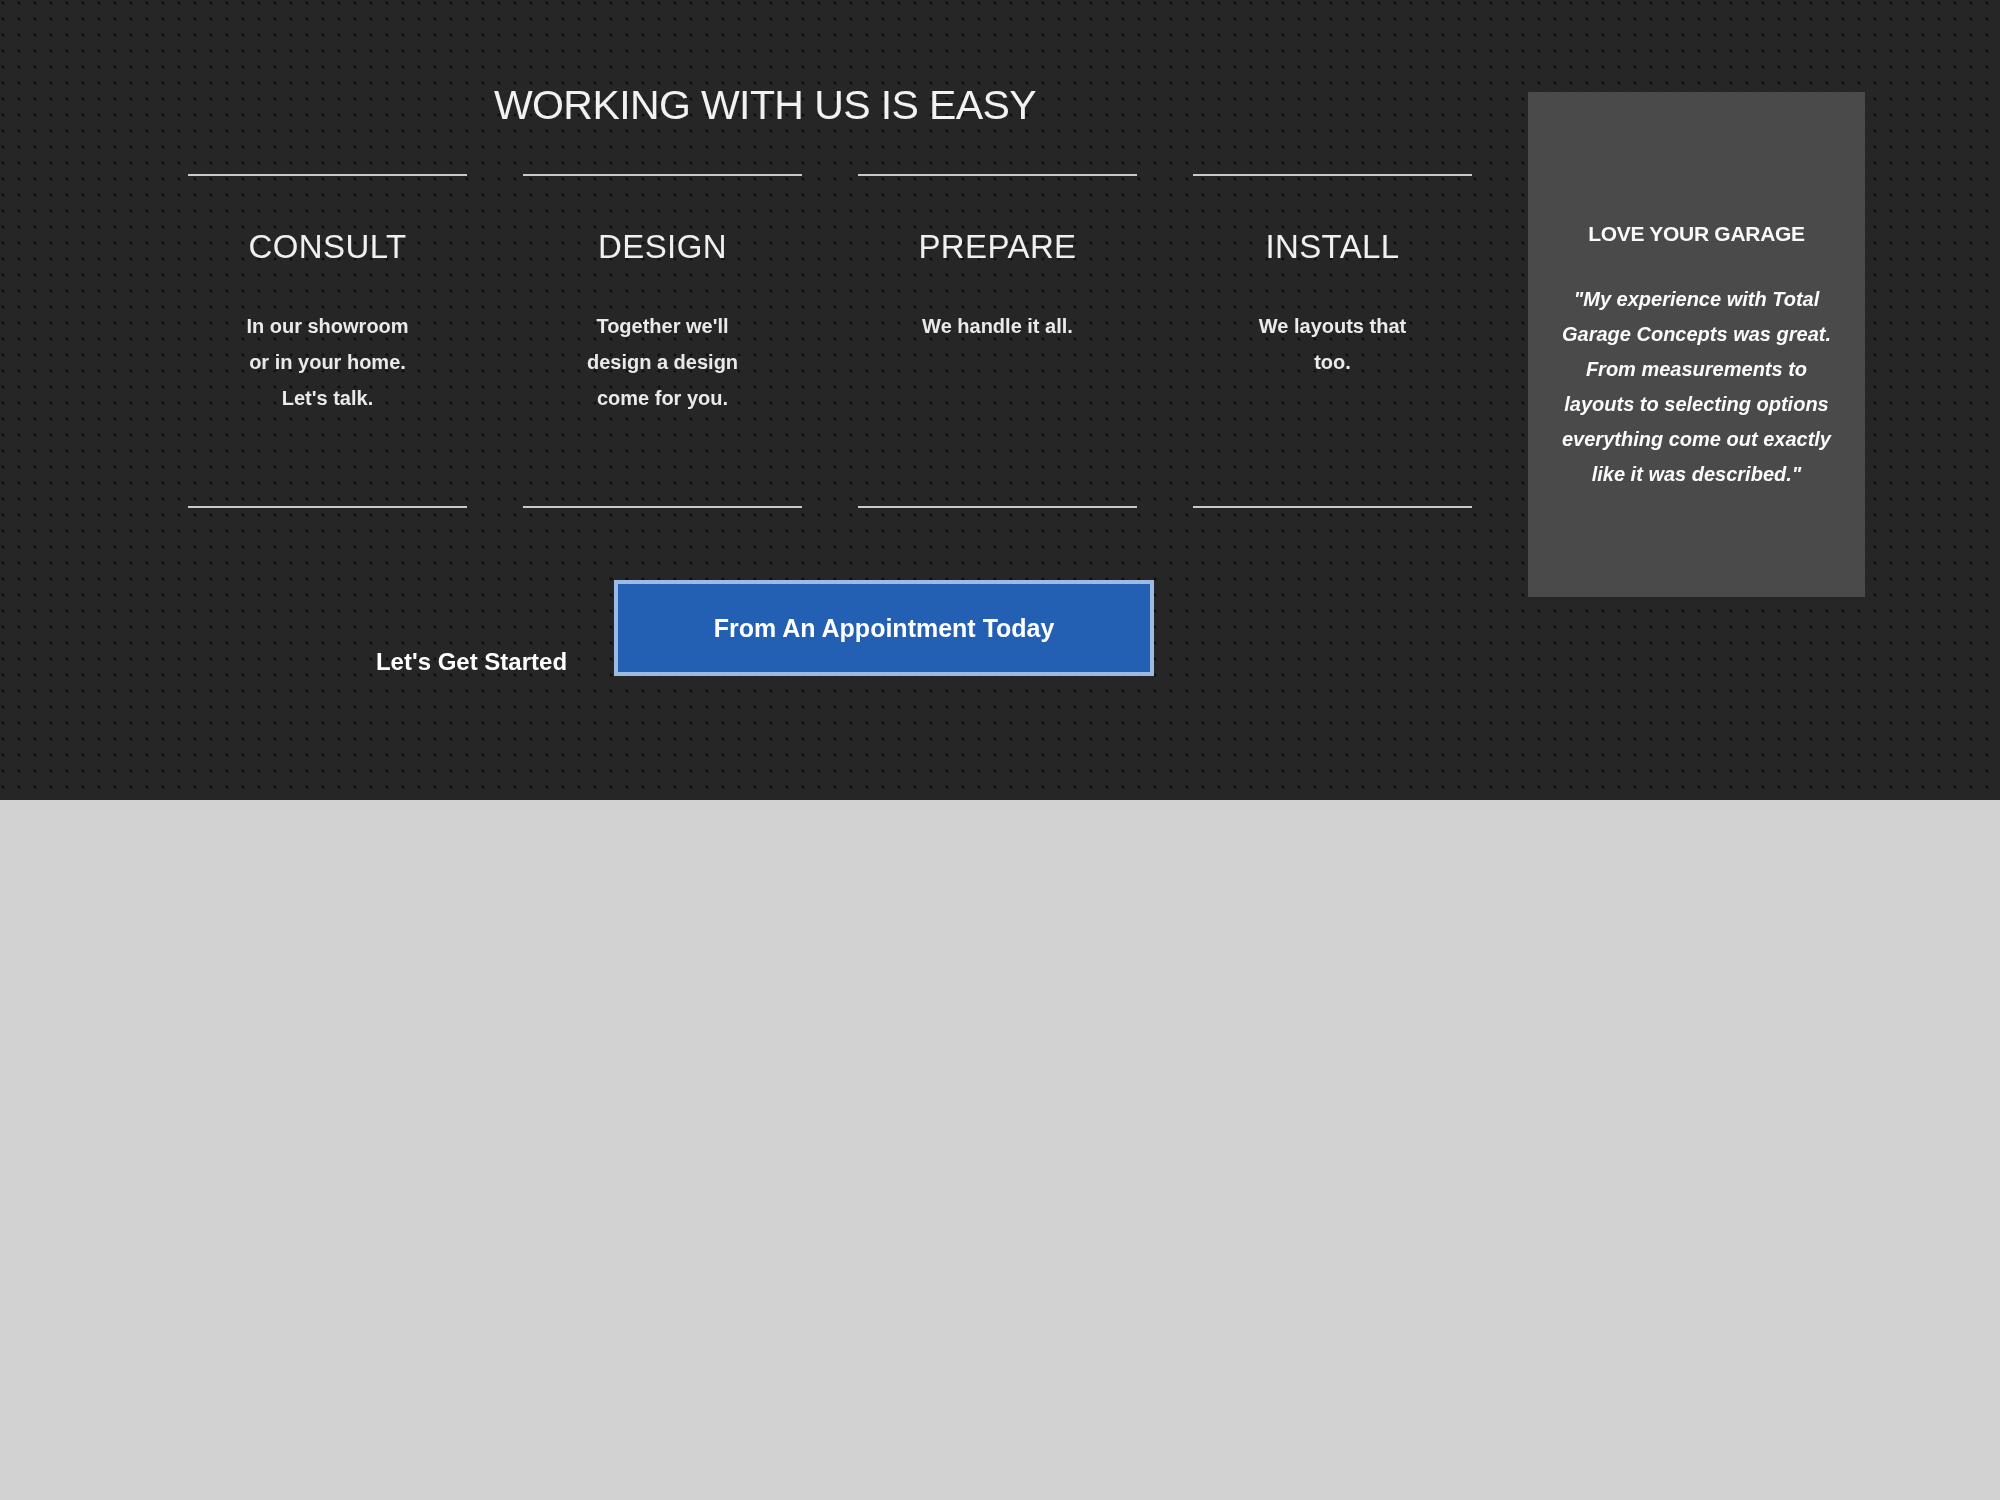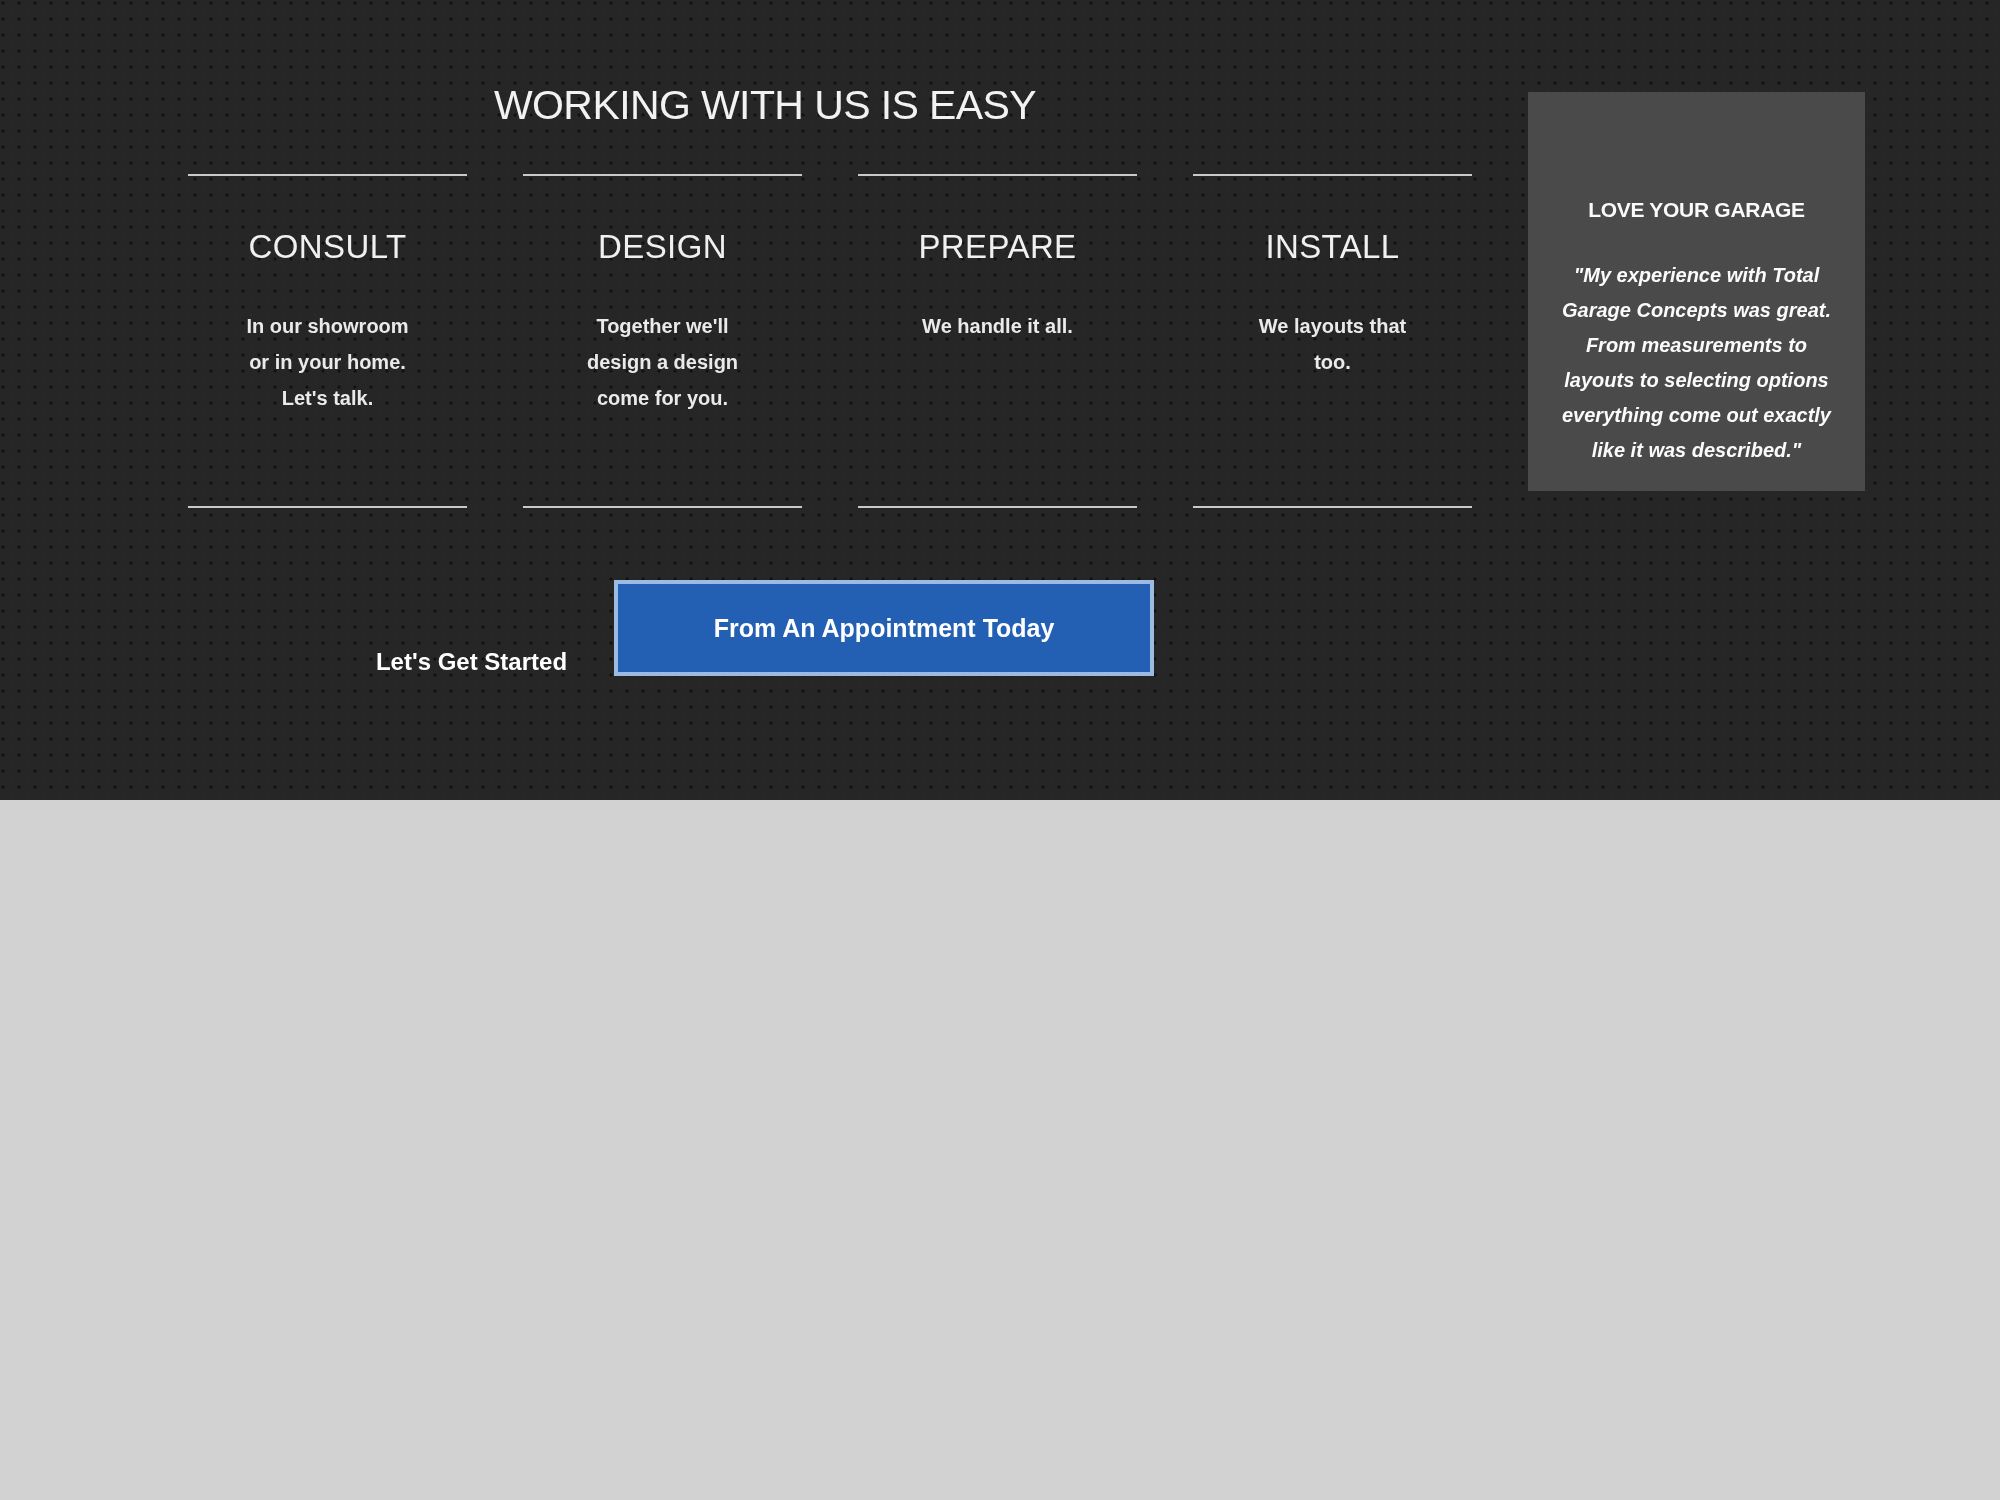--- a/index.html
+++ b/index.html
@@ -78,24 +78,24 @@
     line-height: 36px;
     font-weight: 600;
   }
 
   
   .testimonial {
     position: absolute;
     left: 1528px;
     top: 92px;
     width: 337px;
-    height: 399px;
+    height: 505px;
     background: #4a4a4a;
     box-sizing: border-box;
-    padding: 6px 28px;
+    padding: 30px 28px;
     text-align: center;
   }
   .testimonial-title {
     color: #fafafa;
     font-size: 21px;
     font-weight: bold;
     letter-spacing: -0.3px;
     margin-top: 100px;
   }
   .testimonial-quote {

